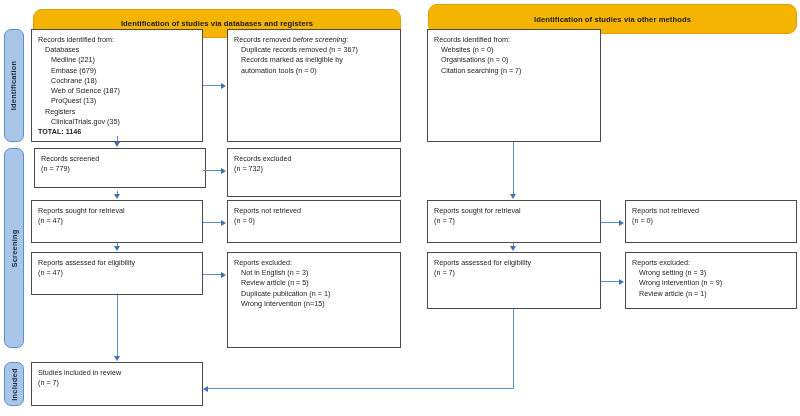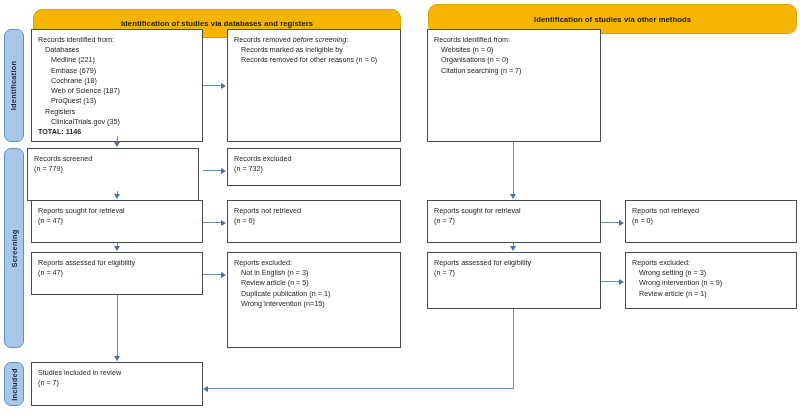--- a/index.html
+++ b/index.html
@@ -106,30 +106,31 @@
     <div class="ln i2">Cochrane (18)</div>
     <div class="ln i2">Web of Science (187)</div>
     <div class="ln i2">ProQuest (13)</div>
     <div class="ln i1">Registers</div>
     <div class="ln i2">ClinicalTrials.gov (35)</div>
     <div class="ln bold">TOTAL: 1146</div>
   </div>
 
   <div class="box" style="left:227px;top:29px;width:174px;height:113px;">
     <div class="ln"><span>Records removed </span><span class="ital">before screening</span><span>:</span></div>
+    <div class="ln i1">Duplicate records removed  (n = 367)</div>
     <div class="ln i1">Records marked as ineligible by</div>
-    <div class="ln i1">Records removed for other reasons (n = 0)</div>
-  </div>
-
-  <div class="box" style="left:27px;top:148px;width:172px;height:53px;">
+    <div class="ln i1">automation tools (n = 0)</div>
+  </div>
+
+  <div class="box" style="left:34px;top:148px;width:172px;height:40px;">
     <div class="ln">Records screened</div>
     <div class="ln">(n = 779)</div>
   </div>
 
-  <div class="box" style="left:227px;top:148px;width:174px;height:38px;">
+  <div class="box" style="left:227px;top:148px;width:174px;height:49px;">
     <div class="ln">Records excluded</div>
     <div class="ln">(n = 732)</div>
   </div>
 
   <div class="box" style="left:31px;top:200px;width:172px;height:43px;">
     <div class="ln">Reports sought for retrieval</div>
     <div class="ln">(n = 47)</div>
   </div>
 
   <div class="box" style="left:227px;top:200px;width:174px;height:43px;">

